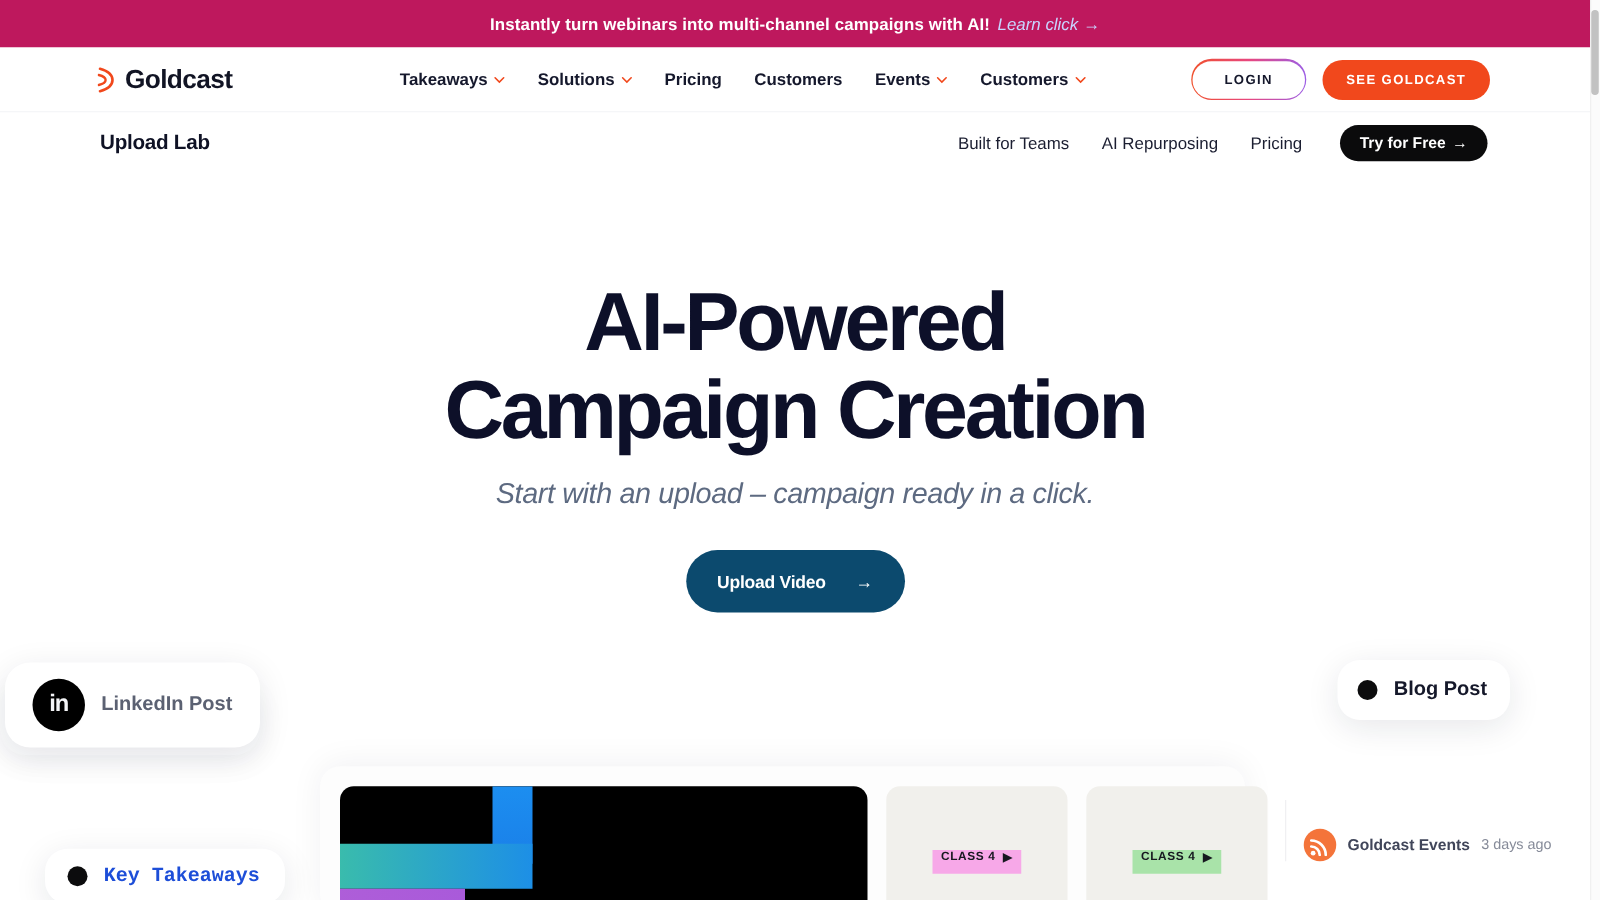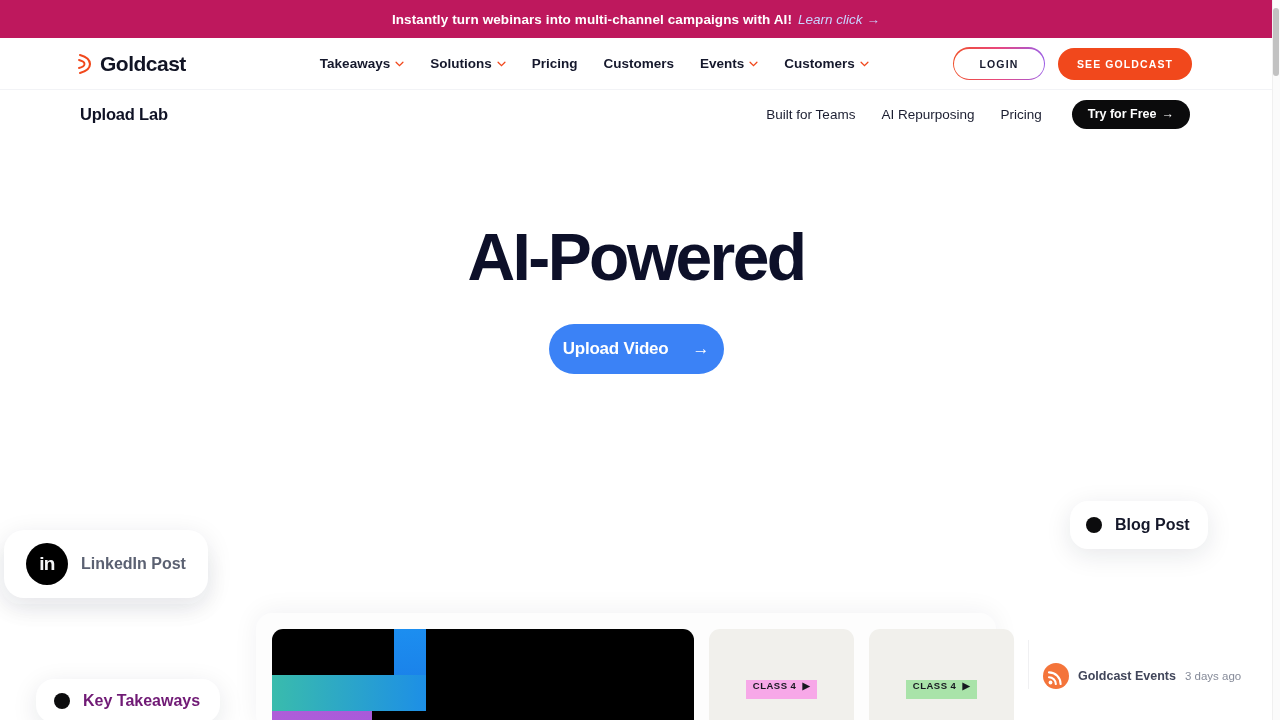--- a/index.html
+++ b/index.html
@@ -172,23 +172,23 @@
     font-style:italic;
     font-weight:400;
     color:#5d6a81;
     letter-spacing:-.3px;
   }
   .btn-upload {
     margin:32px auto 0;
     width:175px;
     height:50px;
     border-radius:26px;
-    background:#3b82f6;
+    background:#0c4a6e;
     color:#fff;
-    font-size:17px;
+    font-size:14px;
     font-weight:700;
     display:flex;
     align-items:center;
     justify-content:center;
     gap:24px;
     cursor:pointer;
     letter-spacing:-.2px;
   }
 
   
@@ -198,24 +198,24 @@
     border-radius:18px;
     box-shadow:0 6px 26px rgba(20,25,50,.10);
     display:flex;
     align-items:center;
     gap:13px;
     padding:0 22px;
   }
   .chip-label { font-size:16px; font-weight:700; color:#3a4050; white-space:nowrap; }
   .chip-li { left:4px; top:530px; height:68px; border-radius:20px; }
   .chip-li .chip-label { color:#5b6172; }
-  .chip-blog { left:1070px; top:501px; height:48px; padding:0 18px 0 16px; }
+  .chip-blog { left:1070px; top:528px; height:48px; padding:0 18px 0 16px; }
   .chip-blog .chip-label { color:#15182a; font-size:16px; }
   .chip-key { left:36px; top:679px; height:44px; padding:0 20px 0 18px; }
-  .chip-key .chip-label { color:#701a75; font-size:16px; }
+  .chip-key .chip-label { color:#1d4ed8; font-size:16px;font-family:Liberation Mono, monospace; }
   .chip-ghost {
     position:absolute;
     background:#fbfbfc;
     border-radius:20px;
     box-shadow:0 6px 24px rgba(20,25,50,.05);
   }
   .dot-black { width:16px; height:16px; border-radius:50%; background:#0c0c0d; flex:none; }
   .li-badge {
     width:42px; height:42px; border-radius:50%;
     background:#000000;
@@ -394,21 +394,23 @@
     <div class="btn-try">
       <span>Try for Free</span>
       <span>→</span>
     </div>
   </div>
 </div>
 
 <section class="hero">
   <h1>
     <span>AI-Powered</span><br>
+    <span>Campaign Creation</span>
   </h1>
+  <div class="hero-sub">Start with an upload – campaign ready in a click.</div>
   <div class="btn-upload">
     <span>Upload Video</span>
     <span>→</span>
   </div>
 </section>
 
 <div class="chip-ghost" style="left:0px;top:546px;width:208px;height:58px;"></div>
 <div class="chip chip-li">
   <div class="li-badge">
     <span>in</span>

